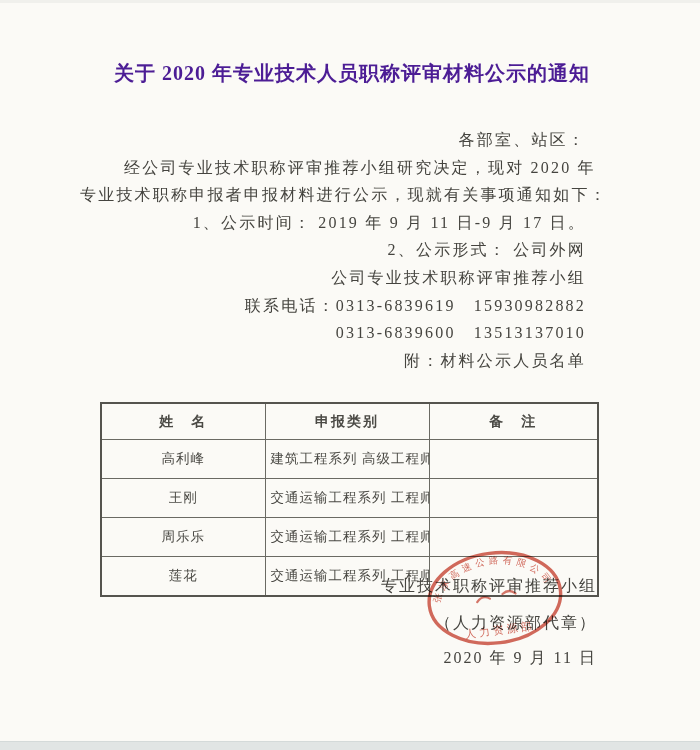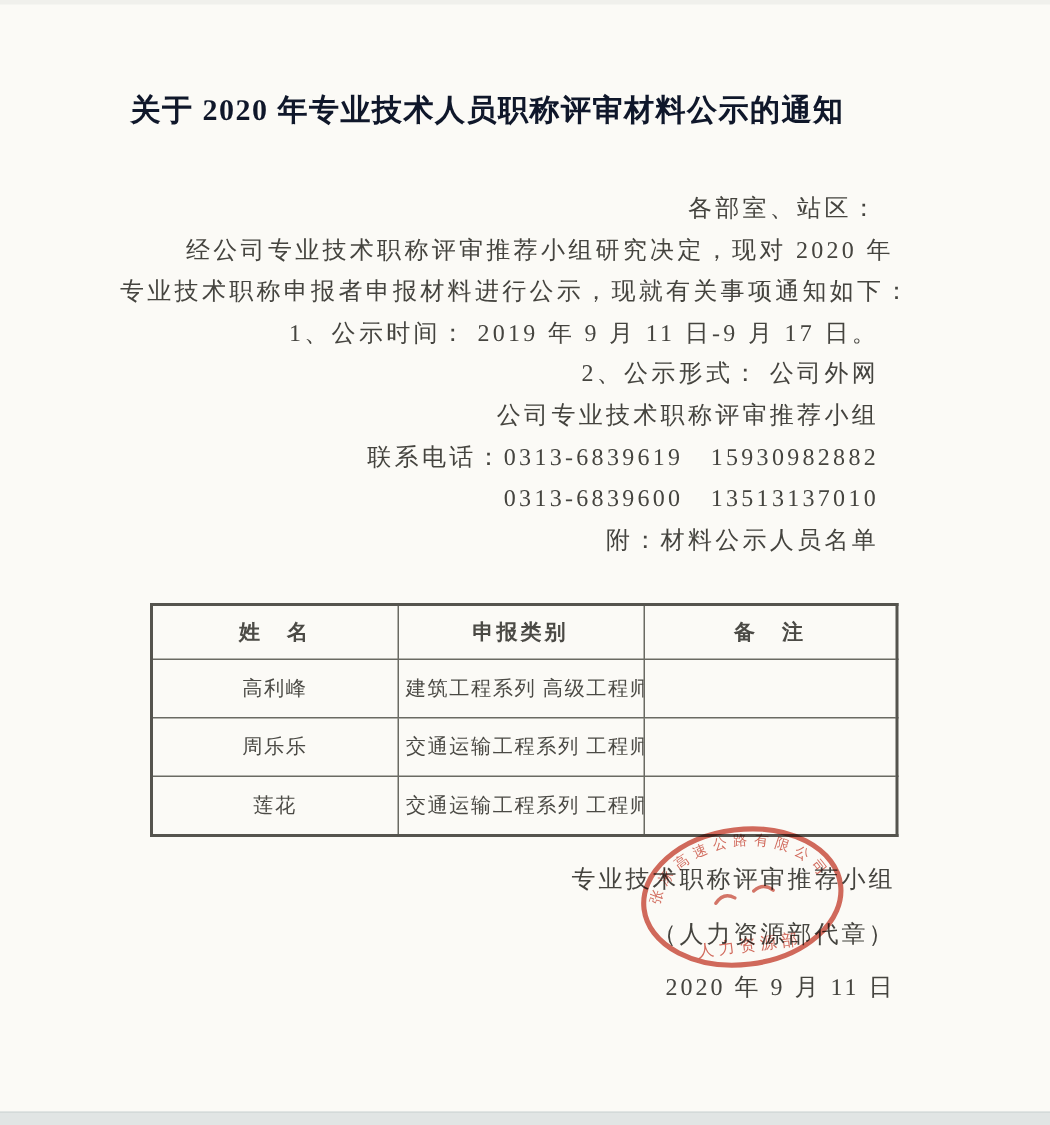--- a/index.html
+++ b/index.html
@@ -17,23 +17,23 @@
     position: absolute; top: 0; left: 0; right: 0; height: 3px;
     background: #f0f0ec;
   }
   .scan-edge-bottom {
     position: absolute; bottom: 0; left: 0; right: 0; height: 8px;
     background: #e1e5e4; border-top: 1px solid #d4dad9;
   }
 
   .title {
     position: absolute; top: 60px; left: 60px; width: 530px;
-    margin: 0; text-align: center;
+    margin: 0; text-align: right;
     font-size: 20px; font-weight: 700; letter-spacing: 1px;
-    color: #0f172a; white-space: nowrap;
+    color: #4c1d95; white-space: nowrap;
   }
 
   .content {
     position: absolute; top: 126px; left: 80px; width: 506px;
     font-size: 16px; letter-spacing: 2.2px; text-align: right;
   }
   .line {
     margin: 0; height: 27.6px; line-height: 27.6px;
     white-space: nowrap;
   }
@@ -111,20 +111,25 @@
         <th>备　注</th>
       </tr>
     </thead>
     <tbody>
       <tr>
         <td>高利峰</td>
         <td>建筑工程系列 高级工程师</td>
         <td></td>
       </tr>
       <tr>
+        <td>王刚</td>
+        <td>交通运输工程系列 工程师</td>
+        <td></td>
+      </tr>
+      <tr>
         <td>周乐乐</td>
         <td>交通运输工程系列 工程师</td>
         <td></td>
       </tr>
       <tr>
         <td>莲花</td>
         <td>交通运输工程系列 工程师</td>
         <td></td>
       </tr>
     </tbody>

